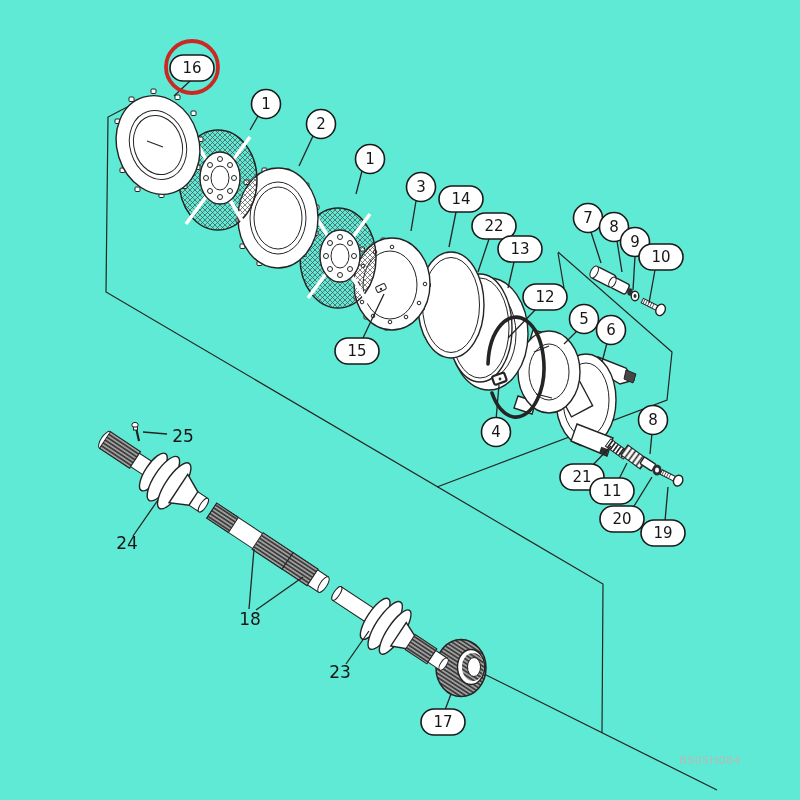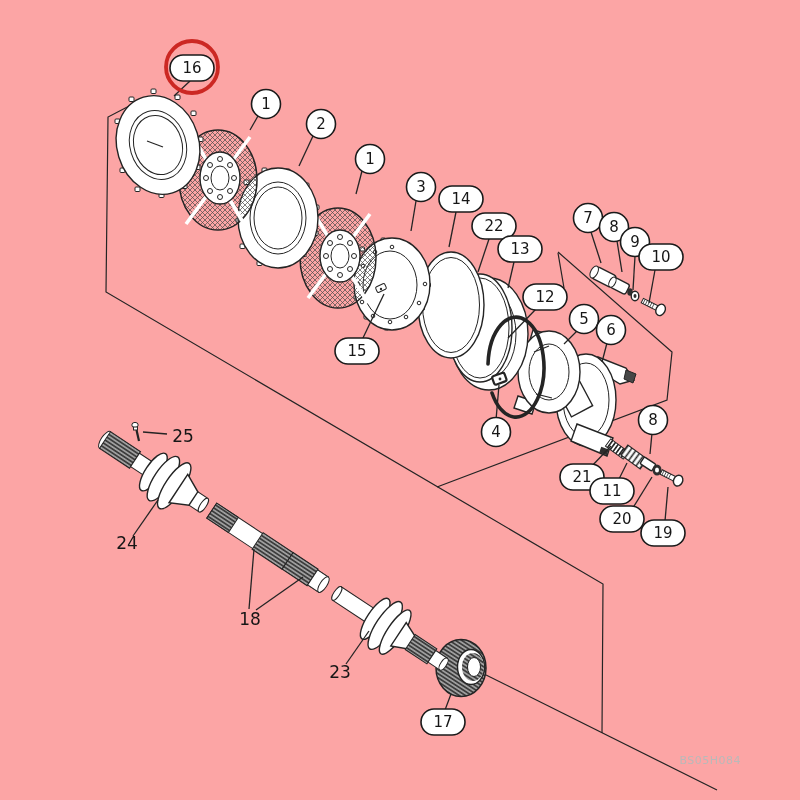--- a/index.html
+++ b/index.html
@@ -1,16 +1,16 @@
 <!DOCTYPE html>
 <html><head>
 <meta charset="utf-8">
 <style>
   html,body{margin:0;padding:0;background:#ffffff;}
-  #canvas{width:800px;height:800px;position:relative;background:#fca5a5;overflow:hidden;}
+  #canvas{width:800px;height:800px;position:relative;background:#5eead4;overflow:hidden;}
   svg{display:block;}
   svg text{font-family:"DejaVu Sans",sans-serif;}
   .p{fill:#ffffff;stroke:#242424;stroke-width:1.4;}
   .pt{fill:#ffffff;stroke:#242424;stroke-width:1;}
   .ln{fill:none;stroke:#242424;stroke-width:1.2;}
   .lead{fill:none;stroke:#242424;stroke-width:1.3;}
   .dk{fill:#2e2e2e;stroke:none;}
   .gapln{stroke:#ffffff;stroke-width:3.6;fill:none;}
   .riv{fill:#ffffff;stroke:#242424;stroke-width:1;}
   .bub{fill:#ffffff;stroke:#1a1a1a;stroke-width:1.6;}

